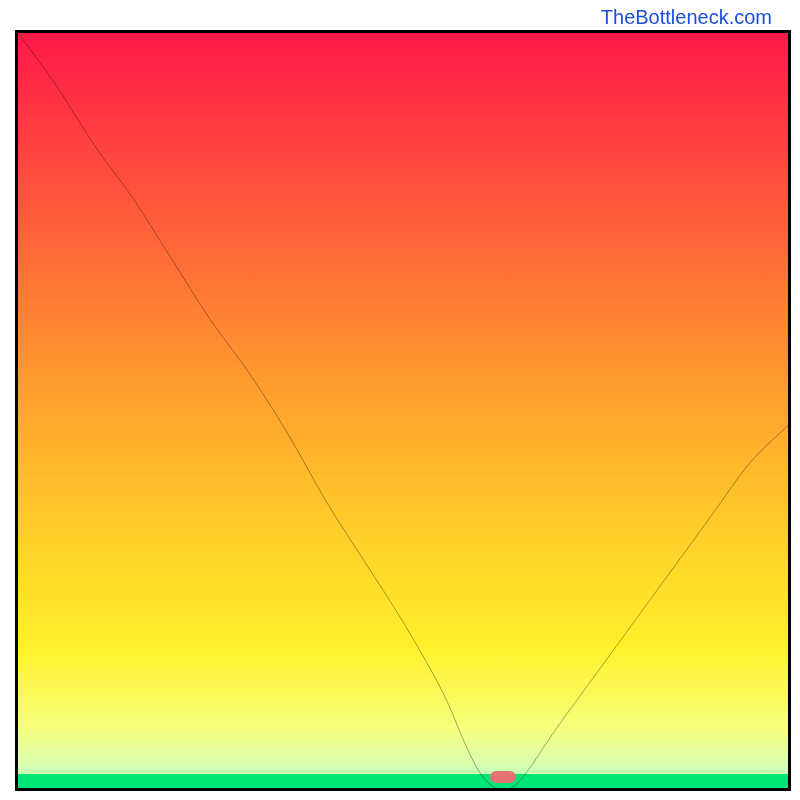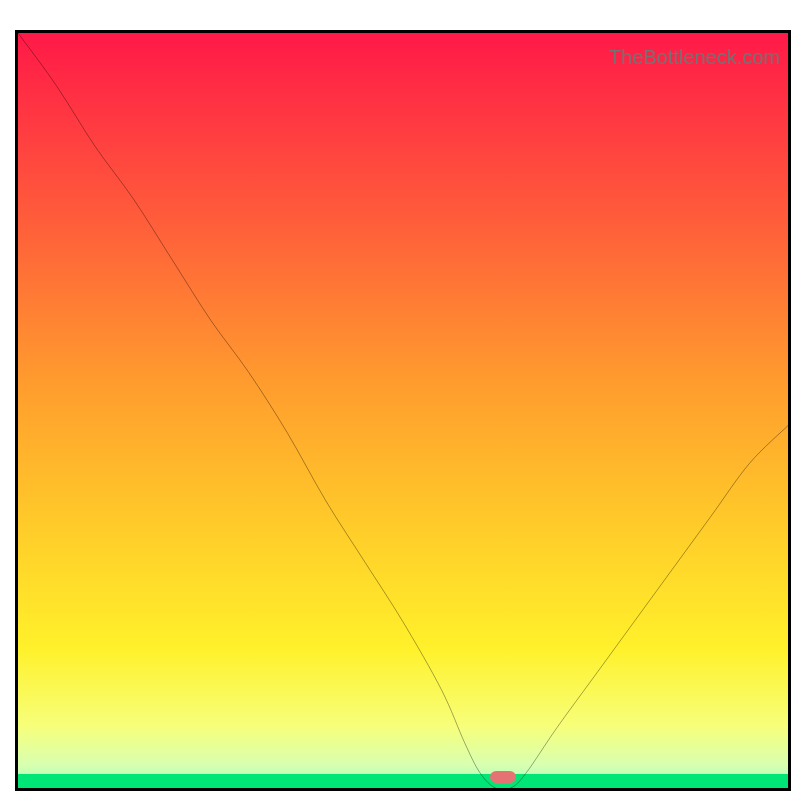--- a/index.html
+++ b/index.html
@@ -12,25 +12,24 @@
     font-family: Arial, sans-serif;
   }
   .container {
     width: 800px;
     height: 800px;
     position: relative;
   }
   .watermark {
     position: absolute;
     top: 6px;
-    right: 20px;
-    color: #737373;
+    right: 28px;
+    color: #1d4ed8;
     font-size: 20px;
     z-index: 10;
-    margin-top: 40px;
   }
   .plot-area {
     position: absolute;
     left: 15px;
     top: 30px;
     width: 770px;
     height: 755px;
     border: 3px solid #000000;
     overflow: hidden;
   }

